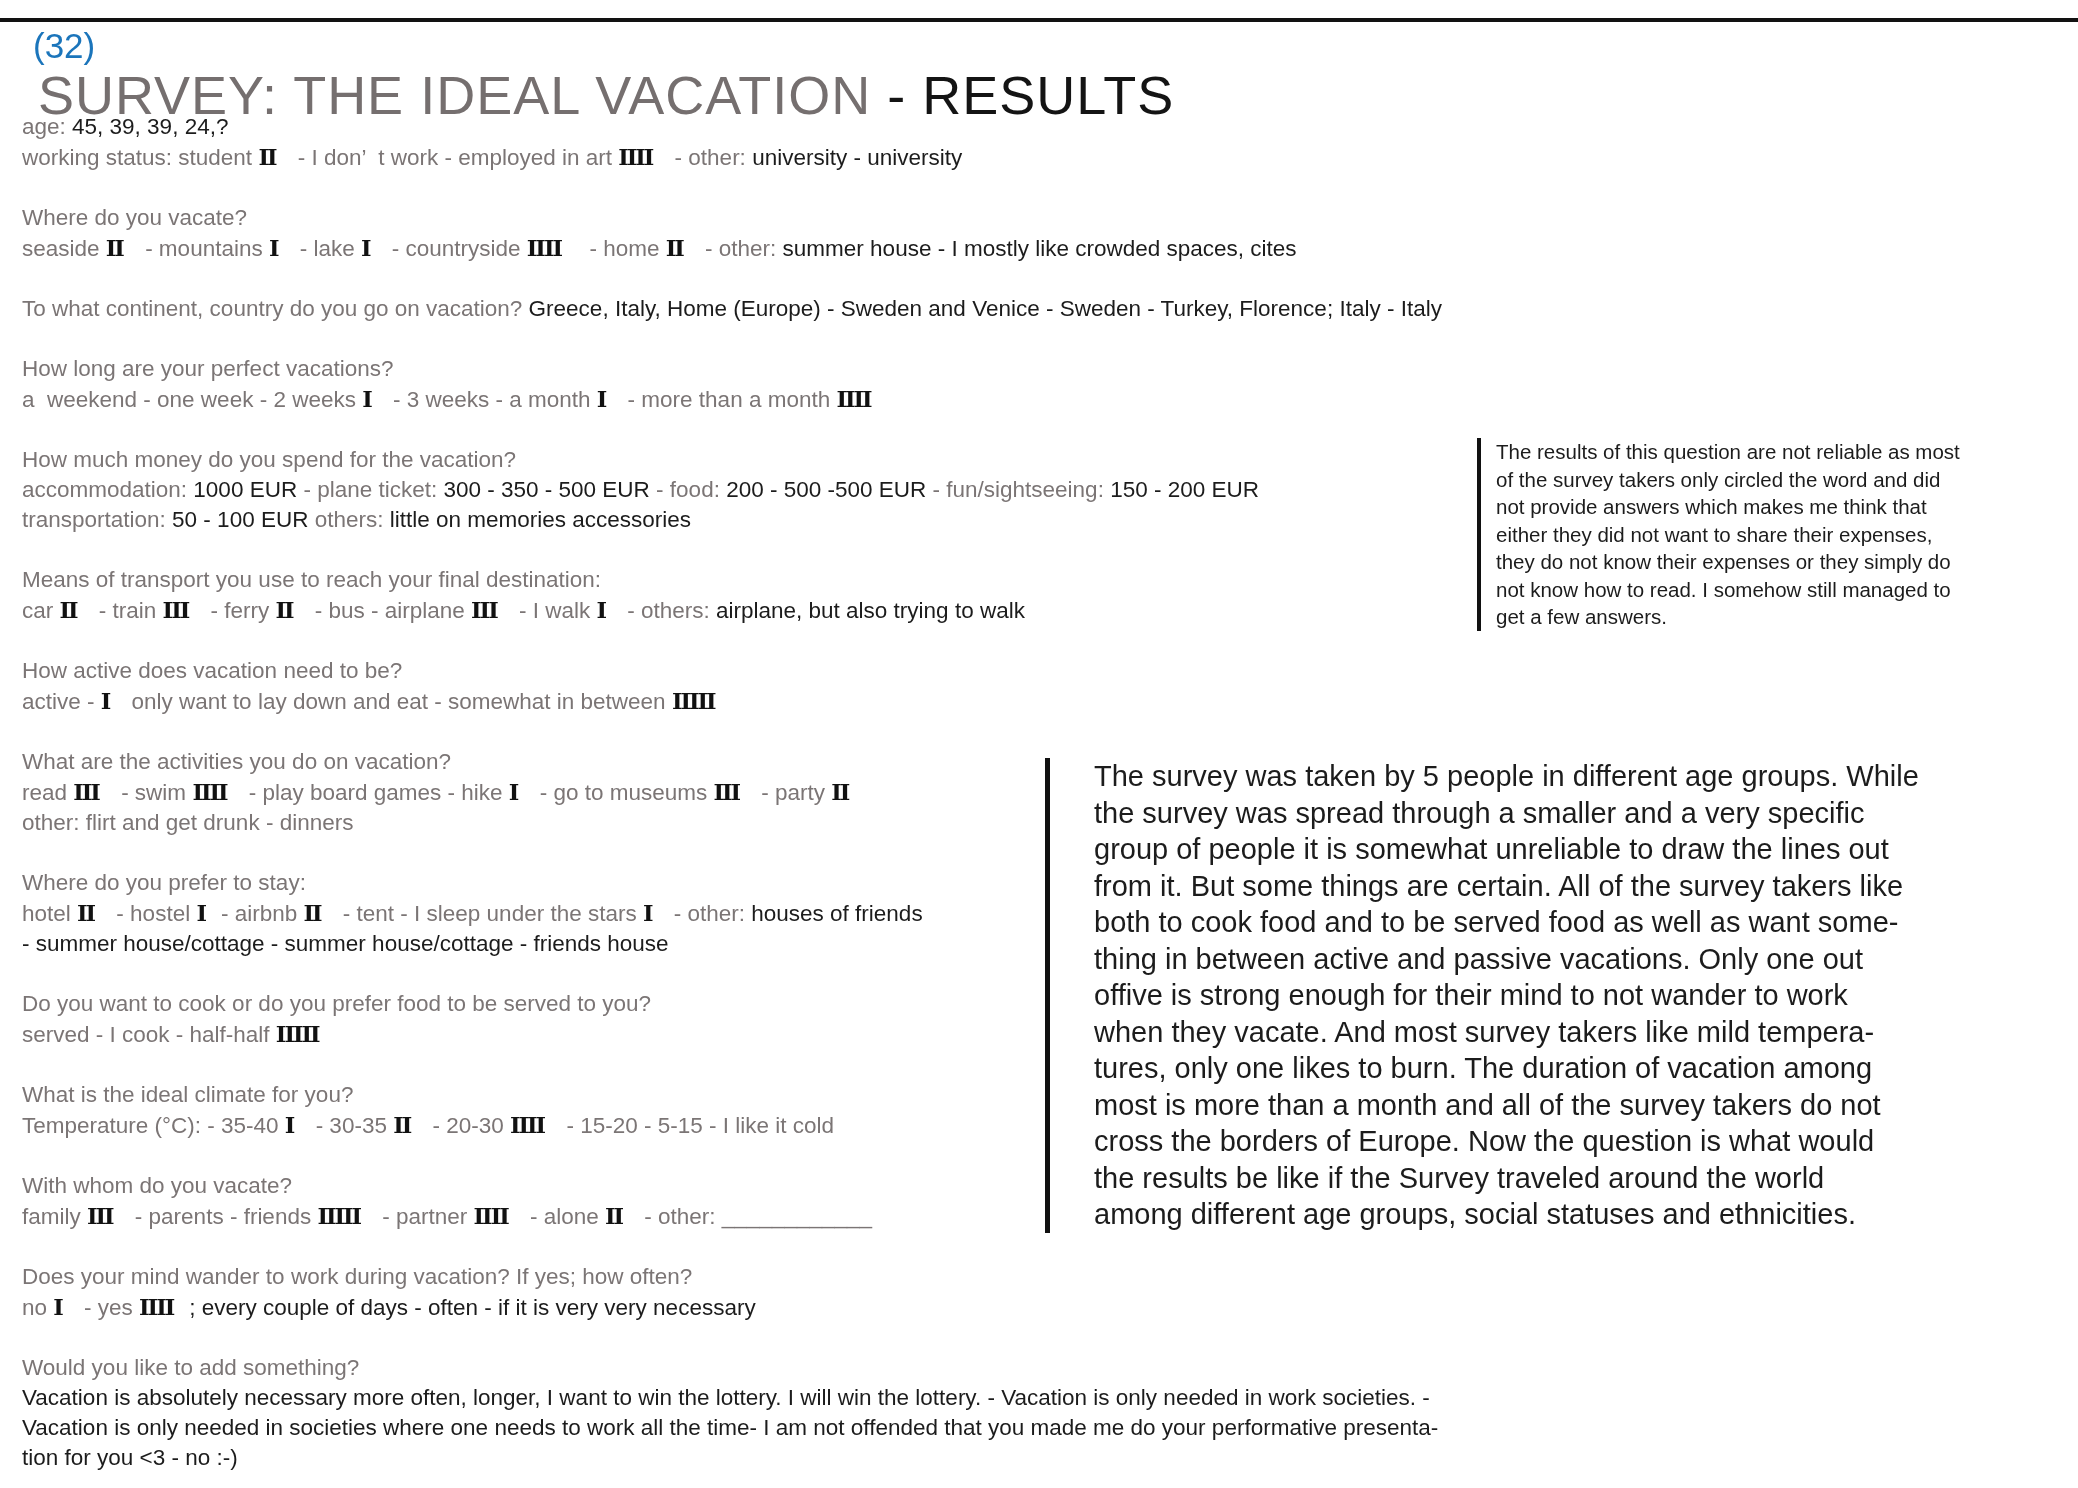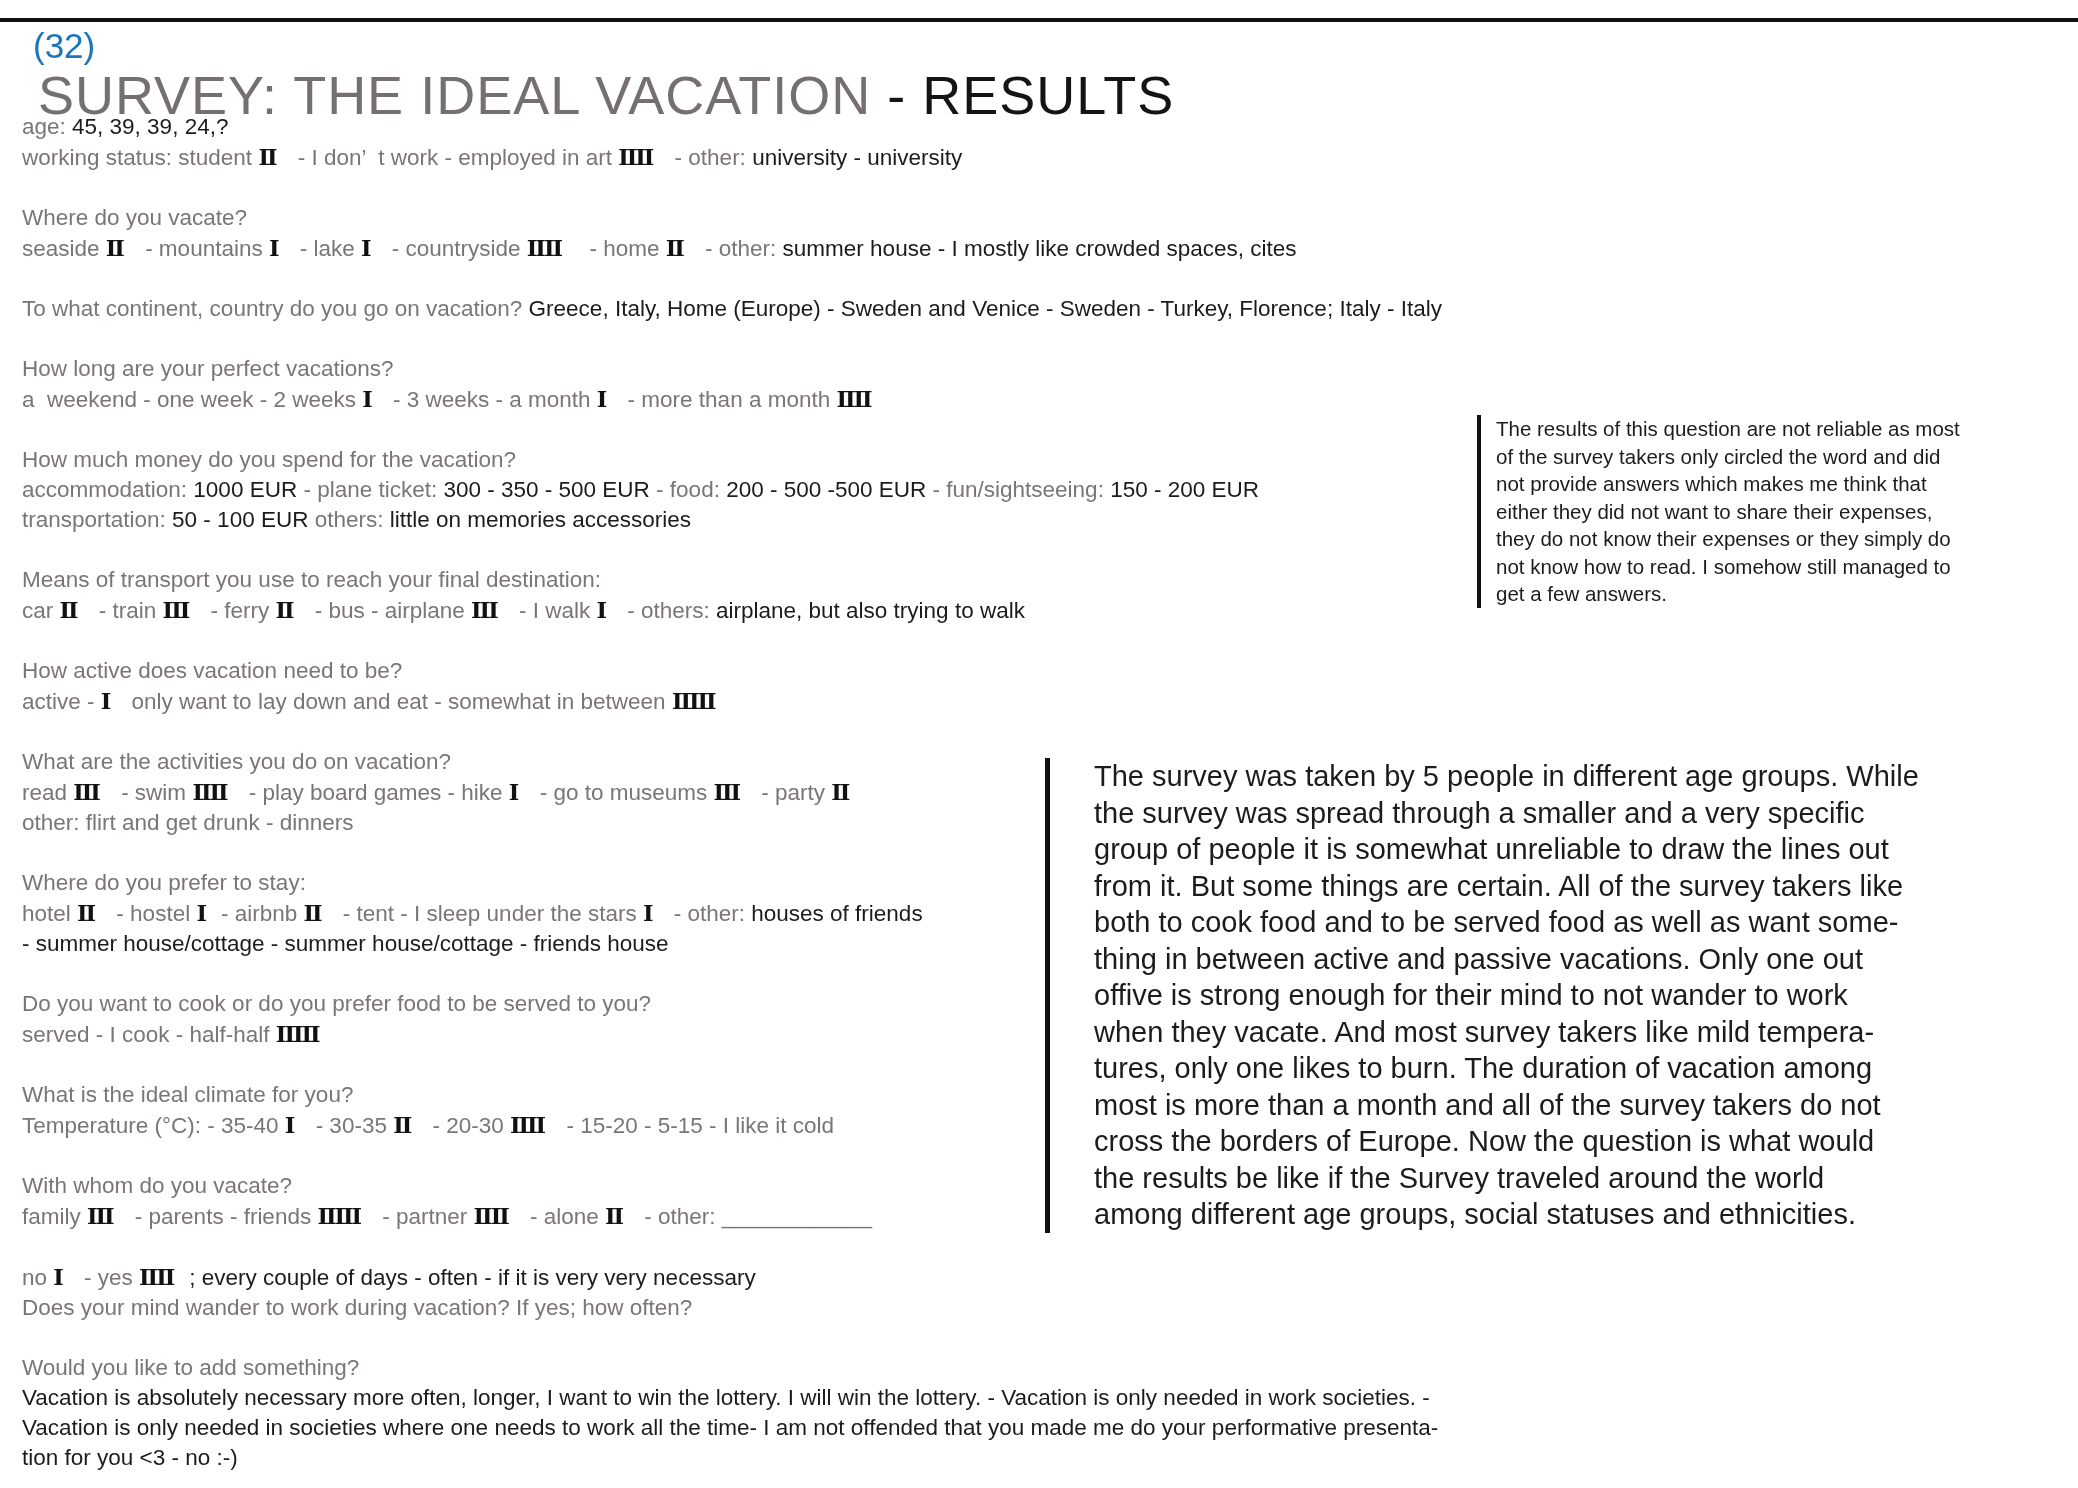--- a/index.html
+++ b/index.html
@@ -21,21 +21,21 @@
   .a { color:#1c1c1c; }
   .t {
     color:#111111;
     font-family:"DejaVu Serif", serif;
     font-weight:bold;
     letter-spacing:-2px;
     margin-right:16px;
   }
 
   .note {
-    position:absolute; left:1477px; top:415px; width:560px;
+    position:absolute; left:1477px; top:438px; width:560px;
     border-left:4px solid #111111; padding-left:15px;
     font-size:20.5px; line-height:27.5px; color:#1c1c1c;
   }
   .note-text { white-space:pre-line; }
 
   .summary {
     position:absolute; left:1045px; top:758px; width:925px;
     border-left:5px solid #111111; padding-left:44px;
     font-size:29px; line-height:36.5px; color:#1c1c1c;
   }
@@ -94,22 +94,22 @@
       </div>
       <div class="survey-block">
         <div class="sline"><span class="q">What is the ideal climate for you?</span></div>
         <div class="sline"><span class="q">Temperature (°C): - 35-40 </span><span class="t">I</span><span class="q"> - 30-35 </span><span class="t">II</span><span class="q"> - 20-30 </span><span class="t">IIII</span><span class="q"> - 15-20 - 5-15 - I like it cold</span></div>
       </div>
       <div class="survey-block">
         <div class="sline"><span class="q">With whom do you vacate?</span></div>
         <div class="sline"><span class="q">family </span><span class="t">III</span><span class="q"> - parents - friends </span><span class="t">IIIII</span><span class="q"> - partner </span><span class="t">IIII</span><span class="q"> - alone </span><span class="t">II</span><span class="q"> - other: ____________</span></div>
       </div>
       <div class="survey-block">
+        <div class="sline"><span class="q">Does your mind wander to work during vacation? If yes; how often?</span></div>
         <div class="sline"><span class="q">no </span><span class="t">I</span><span class="q"> - yes </span><span class="t">IIII</span><span class="a">; every couple of days - often - if it is very very necessary</span></div>
-        <div class="sline"><span class="q">Does your mind wander to work during vacation? If yes; how often?</span></div>
       </div>
       <div class="survey-block">
         <div class="sline"><span class="q">Would you like to add something?</span></div>
         <div class="sline"><span class="a">Vacation is absolutely necessary more often, longer, I want to win the lottery. I will win the lottery. - Vacation is only needed in work societies. -</span></div>
         <div class="sline"><span class="a">Vacation is only needed in societies where one needs to work all the time- I am not offended that you made me do your performative presenta-</span></div>
         <div class="sline"><span class="a">tion for you &lt;3 - no :-)</span></div>
       </div>
     </div>
 
   <div class="note">

